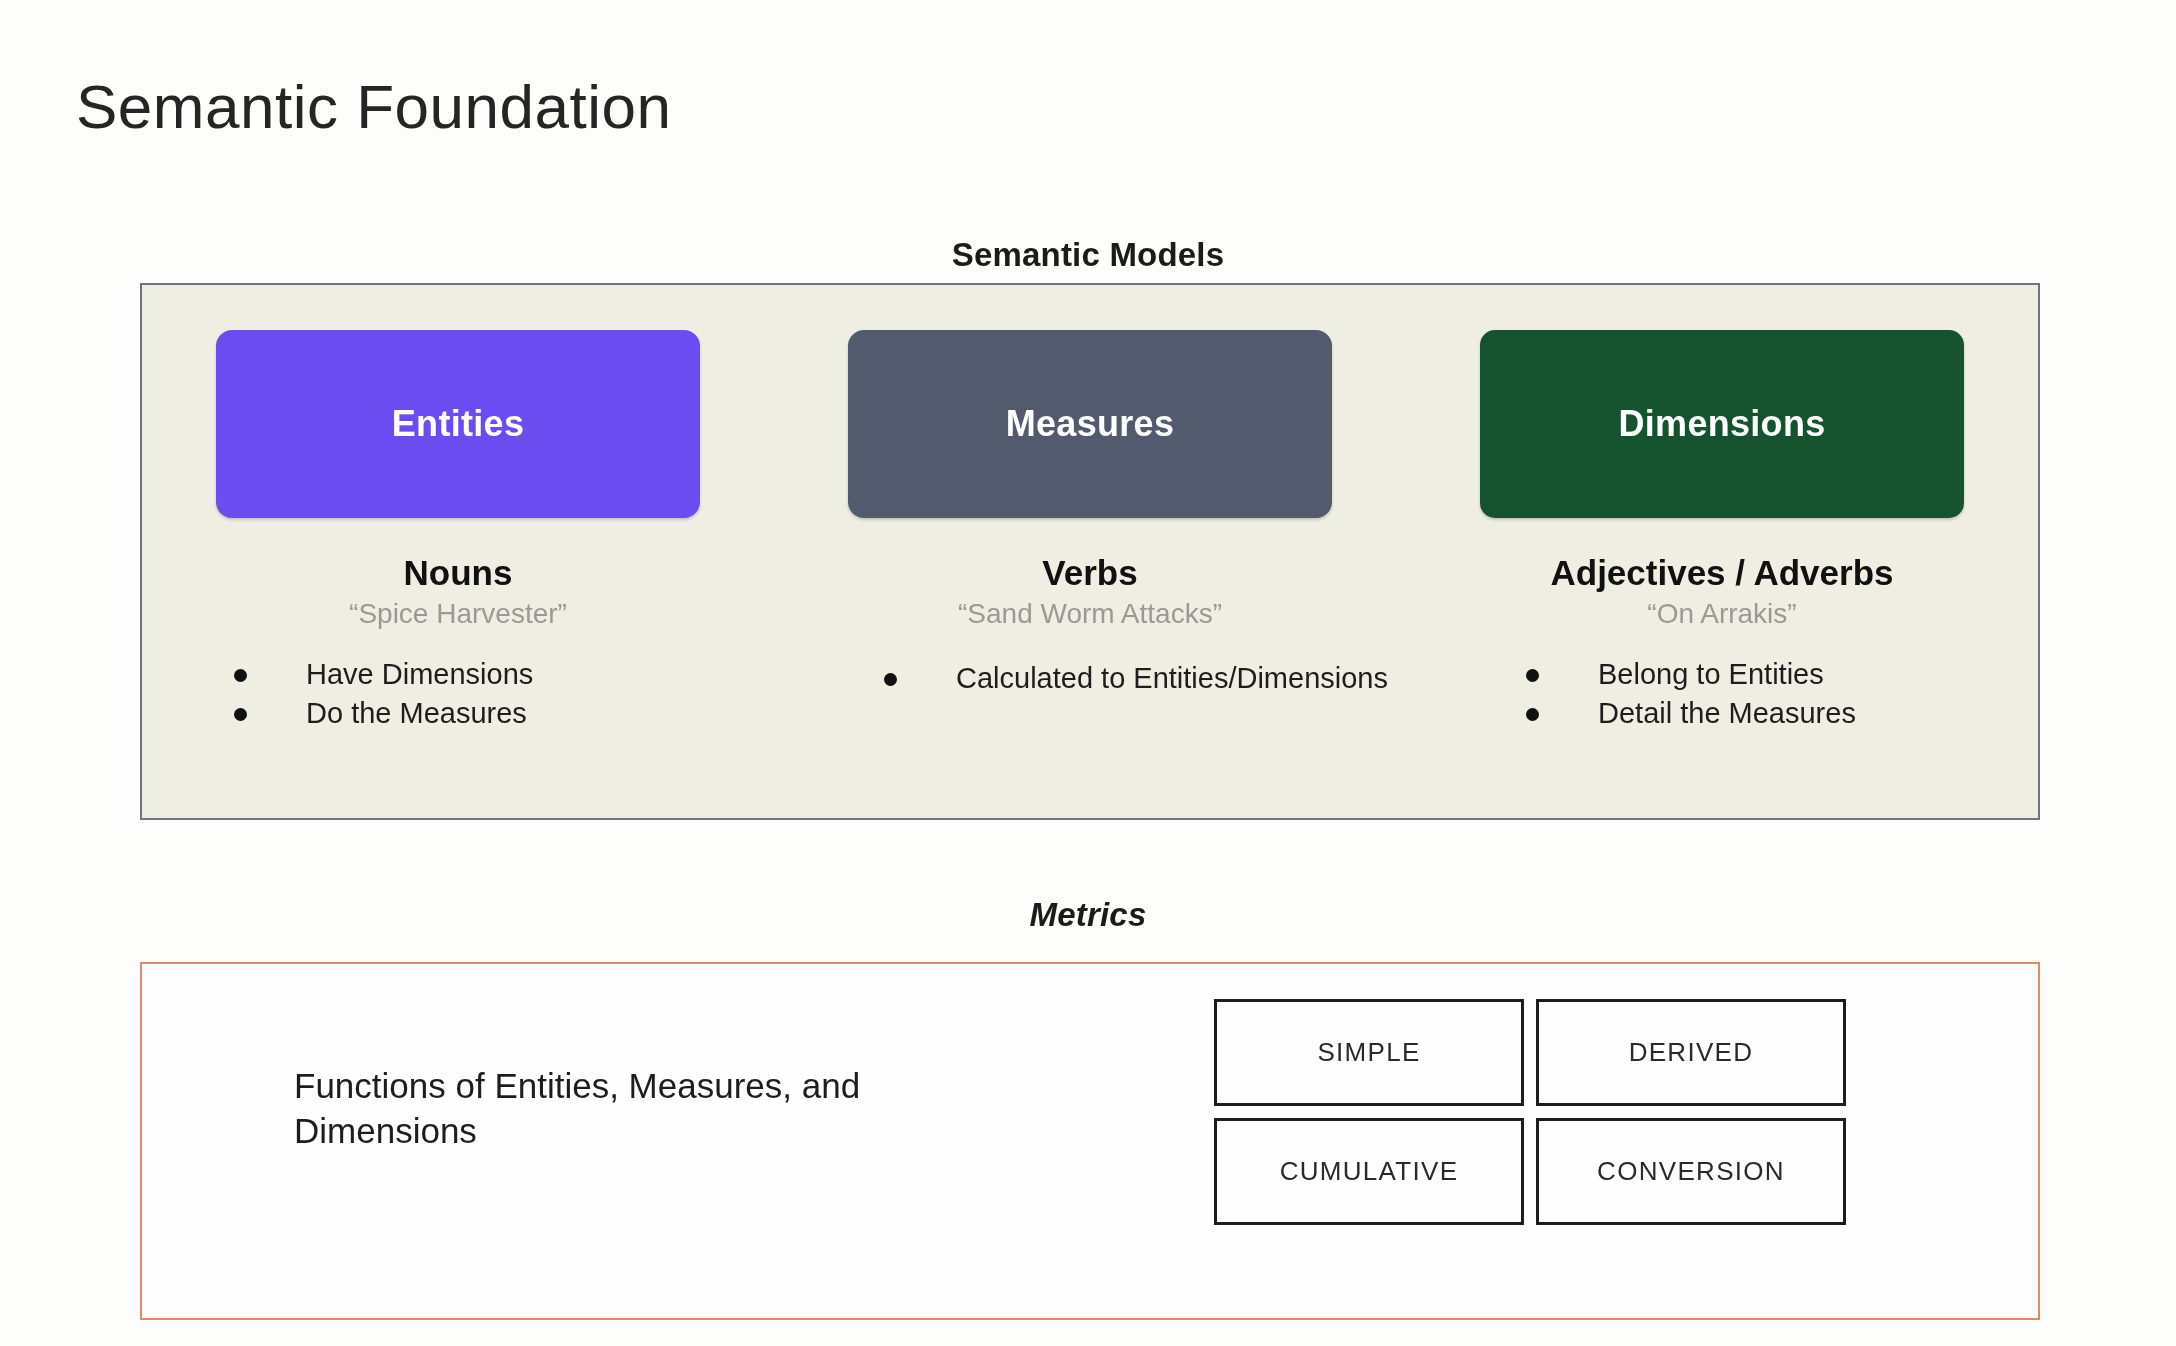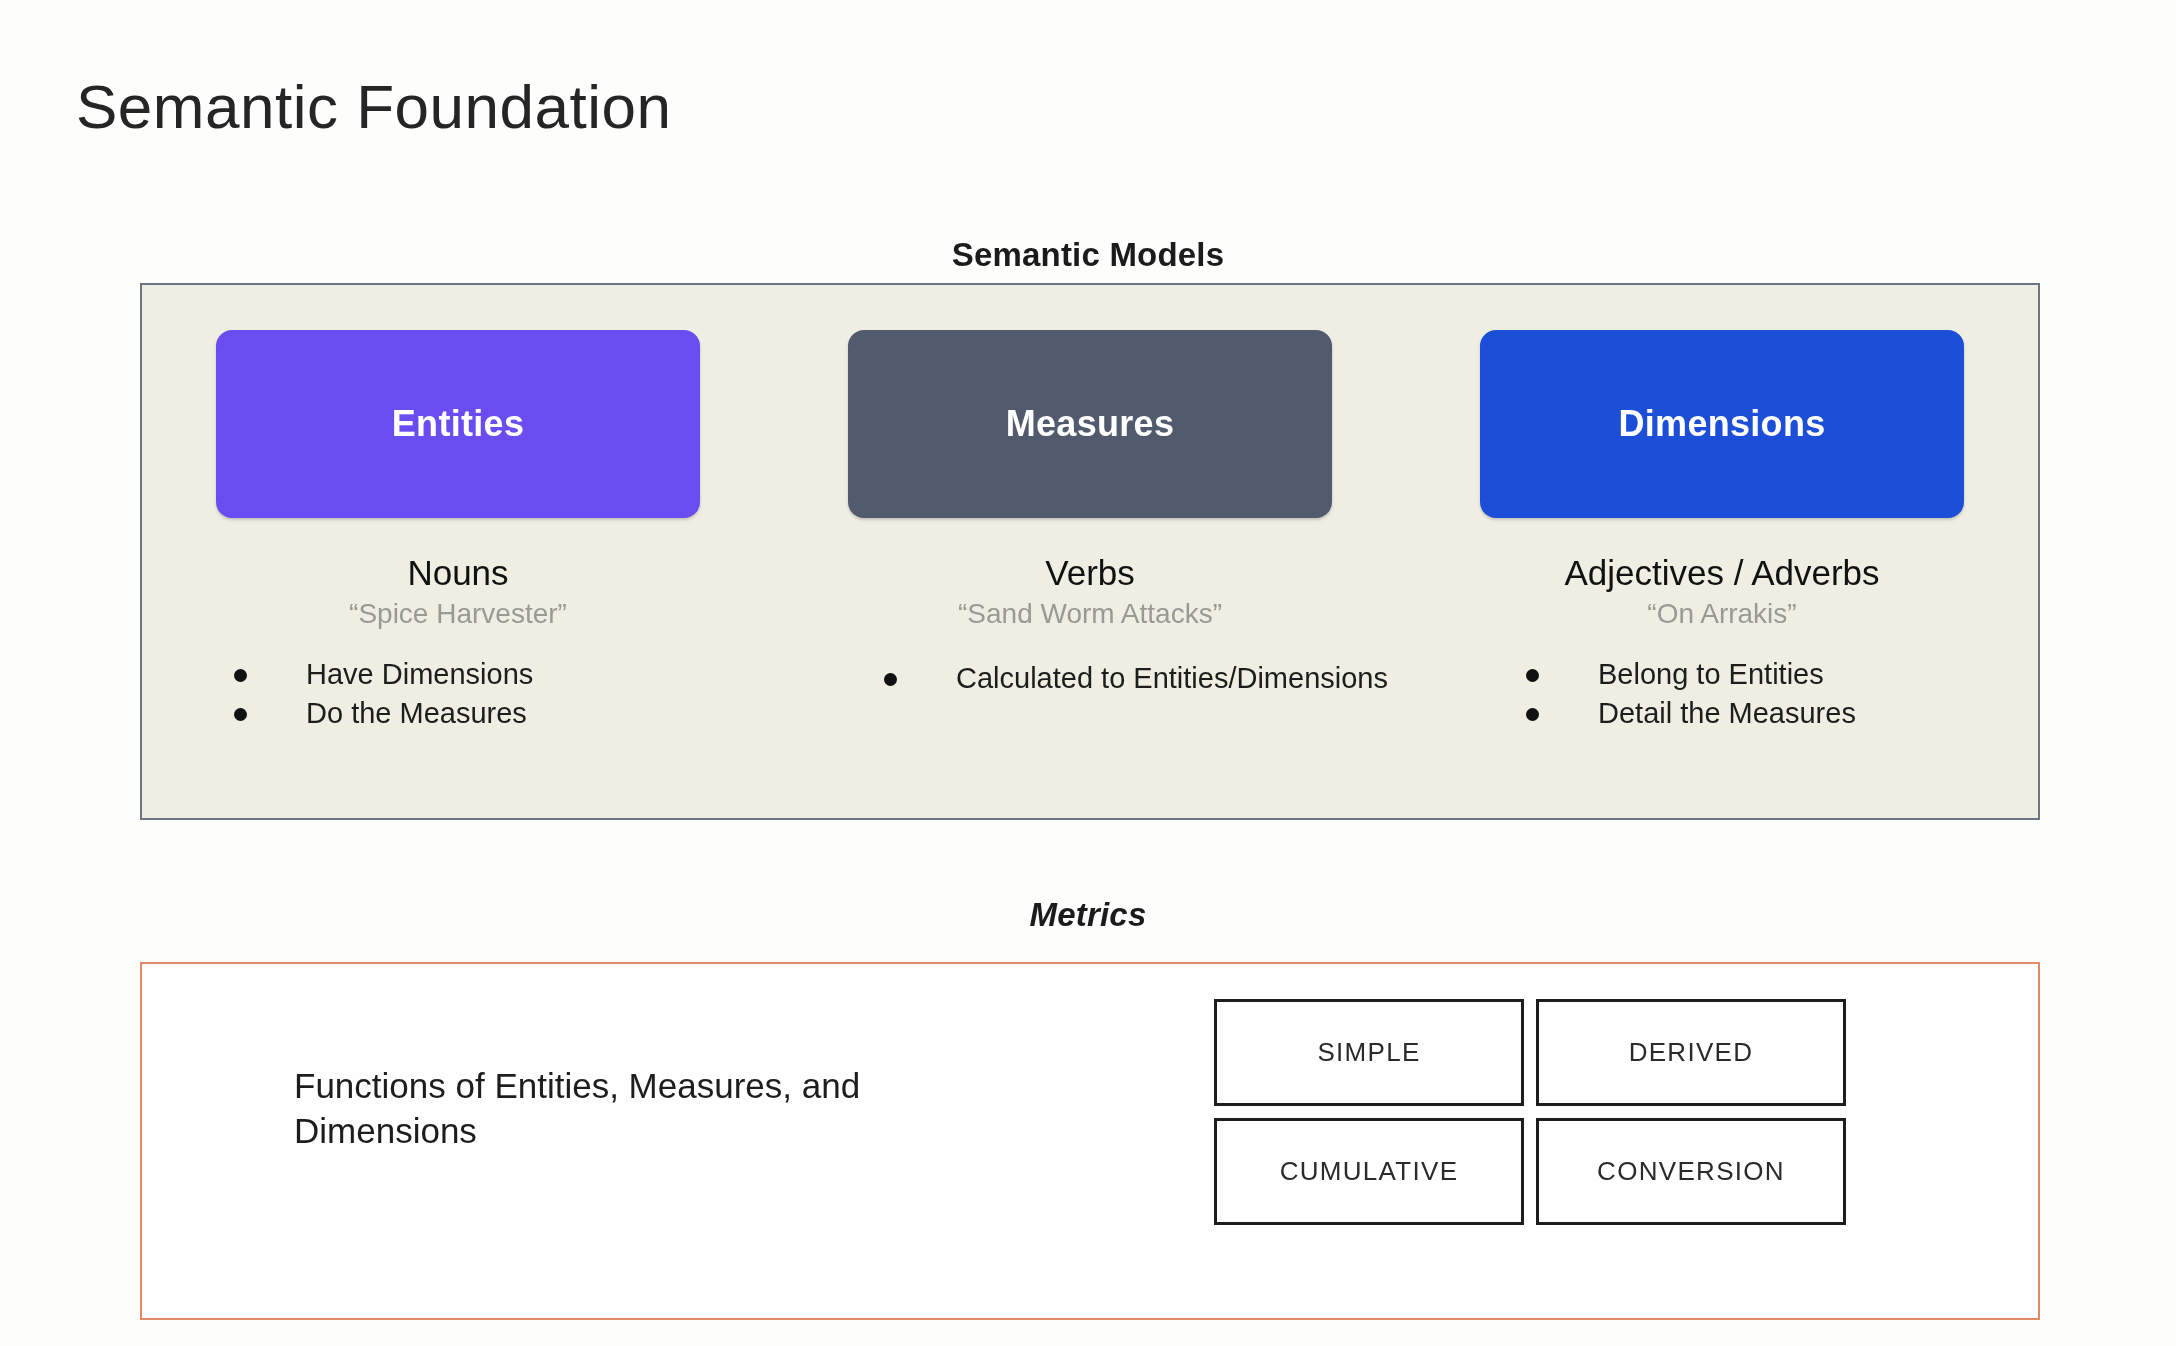--- a/index.html
+++ b/index.html
@@ -88,26 +88,26 @@
     align-items: center;
     justify-content: center;
     color: #ffffff;
     font-size: 36px;
     font-weight: 700;
     letter-spacing: 0.3px;
     box-shadow: 0 2px 3px rgba(0,0,0,0.18);
   }
   .model-card.entities   { background: #6a4df0; }
   .model-card.measures   { background: #525a6e; }
-  .model-card.dimensions { background: #1d4ed8; }
+  .model-card.dimensions { background: #14532d; border-radius: 15px; }
 
   .model-partof {
     margin-top: 36px;
     font-size: 35px;
-    font-weight: 400;
+    font-weight: 700;
     color: #111111;
     text-align: center;
     white-space: nowrap;
     line-height: 1.1;
   }
   .model-example {
     margin-top: 4px;
     font-size: 28px;
     font-weight: 400;
     color: #9a9a94;

